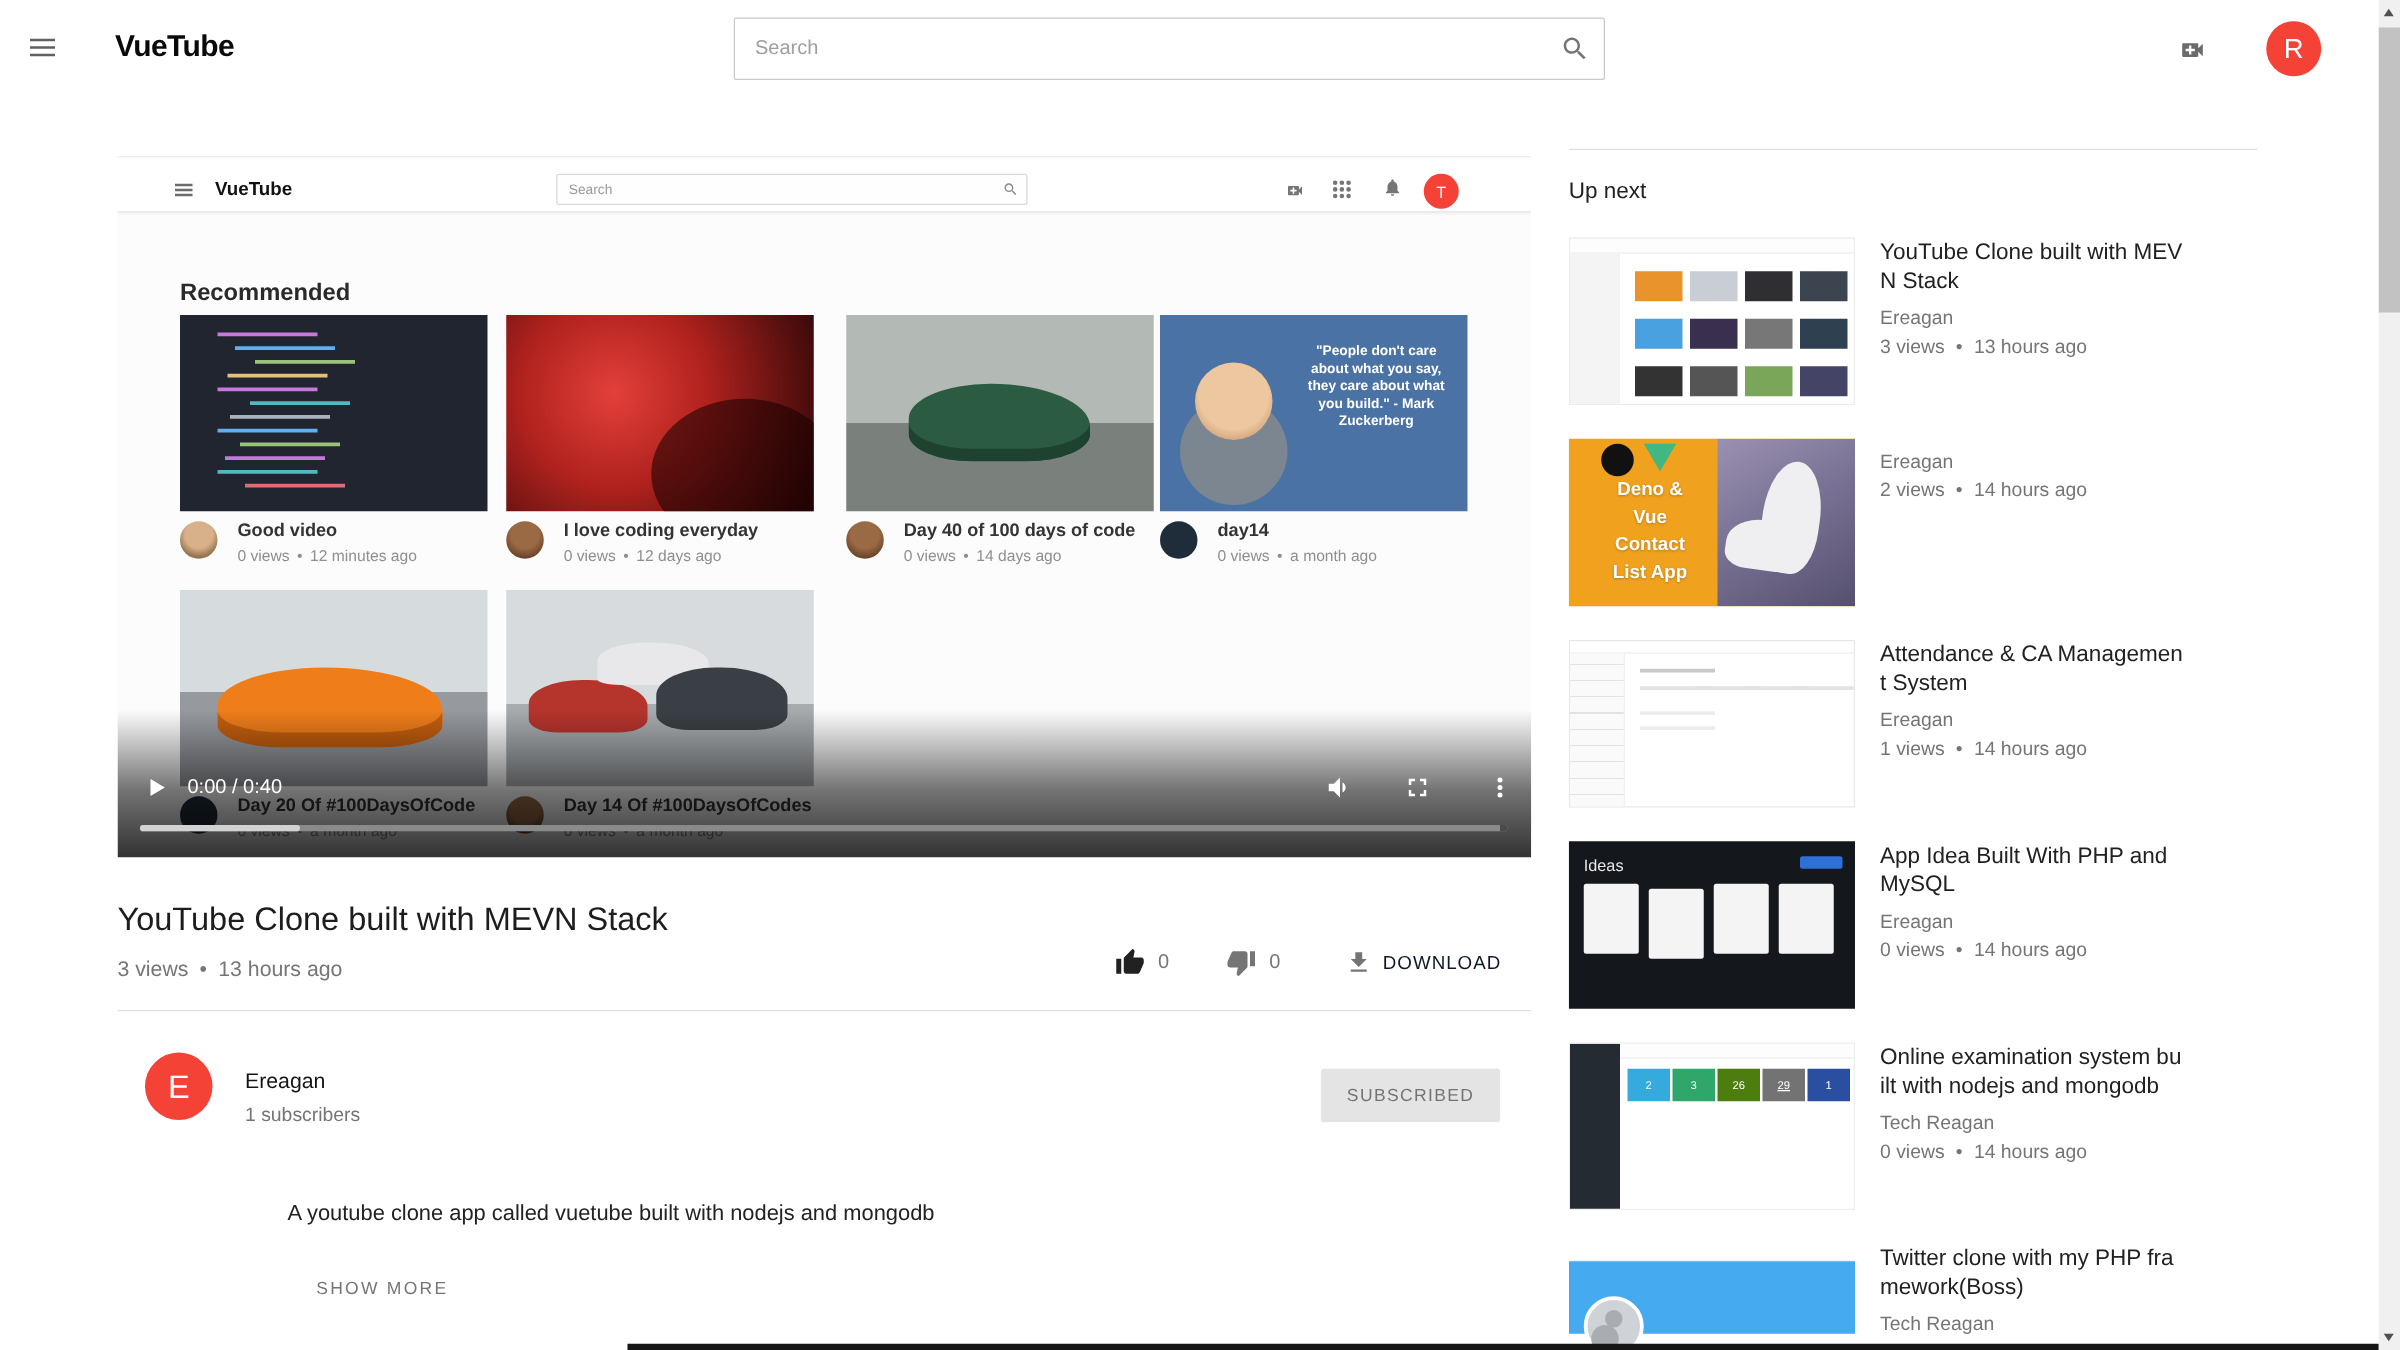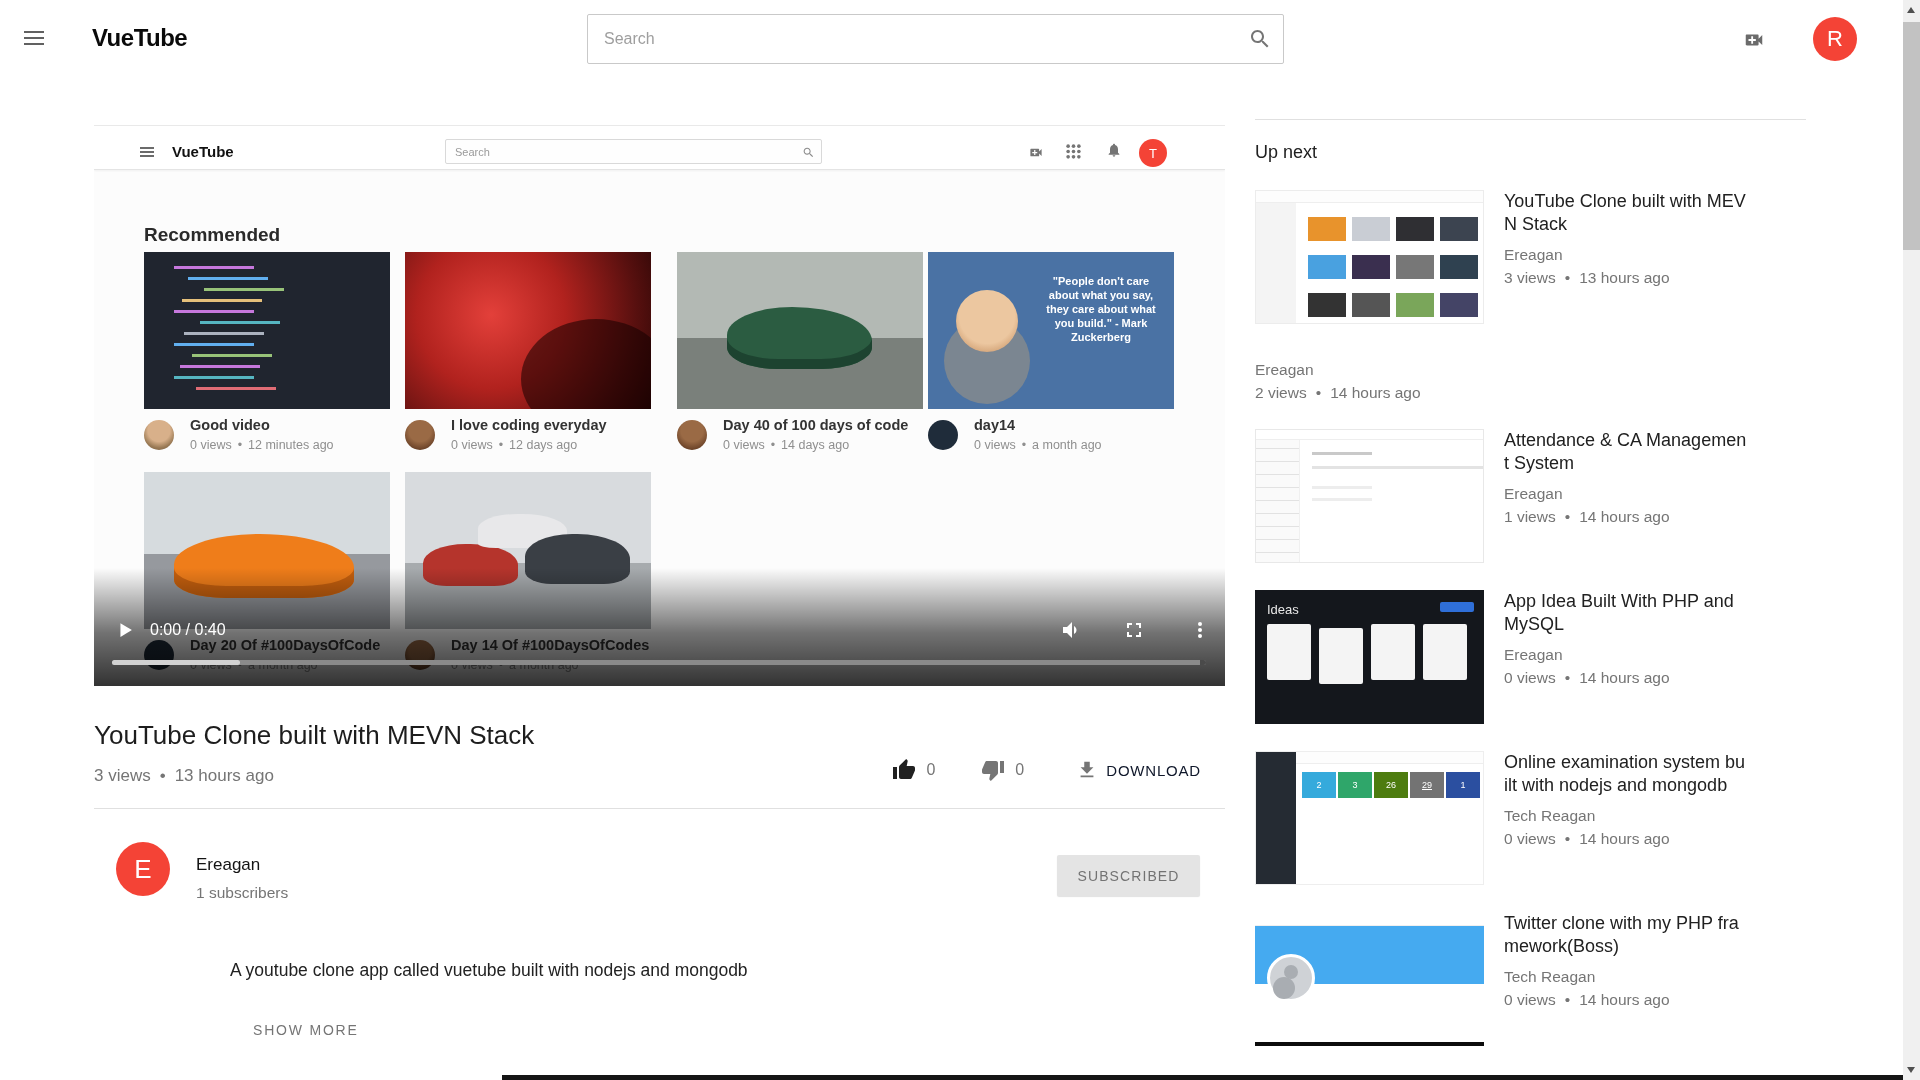--- a/index.html
+++ b/index.html
@@ -34,21 +34,21 @@
   .mini-search input { width:100%; height:100%; border:1px solid #d9d9d9; border-radius:2px;
         font-size:11px; padding:0 26px 0 9px; color:#555; background:#fefefe; outline:none;
         font-family:"Liberation Sans",sans-serif; }
   .mini-search input::placeholder { color:#9a9a9a; }
   .mini-search-ico { position:absolute; right:7px; top:6px; }
   .mini-ico { position:absolute; top:19px; }
   .avatar-t { position:absolute; left:1045px; top:13px; width:28px; height:28px; font-size:13px; }
   .mini-section { position:absolute; left:50px; top:98px; font-size:19px; font-weight:700; color:#2a2a2a; }
   .mini-card { position:absolute; width:246px; }
   .mini-thumb { width:246px; height:157px; position:relative; overflow:hidden; }
-  .mini-meta { display:flex; margin-top:8px;align-items:center; }
+  .mini-meta { display:flex; margin-top:8px; }
   .mini-av { width:30px; height:30px; border-radius:50%; flex-shrink:0; margin-right:16px; }
   .mini-title { font-size:14.5px; font-weight:700; color:#333; line-height:17px; }
   .mini-sub { font-size:12.5px; color:#8f8f8f; margin-top:4px; }
   .mdot { margin:0 6px; }
   .av-p1 { background:radial-gradient(circle at 50% 35%, #d8b08a 0 45%, #9a7a55 70%, #6d5538); }
   .av-p2 { background:radial-gradient(circle at 50% 35%, #9a6a45 0 45%, #6e452a 75%, #4a2d1a); }
   .av-dark { background:#1f2c3a; }
   
   .t1 { background:#20252f; }
   .t1 .lines { position:absolute; left:30px; top:14px; width:80px; height:3px; background:#c678dd;
@@ -396,20 +396,31 @@
       </div>
       <div class="stext">
         <div class="sb-title">YouTube Clone built with MEV
 N Stack</div>
         <div class="sb-chan">Ereagan</div>
         <div class="sb-meta"><span>3 views</span><span class="mdot">•</span><span>13 hours ago</span></div>
       </div>
     </div>
 
     <div class="sb-item">
+      <div class="sthumb s2">
+        <span class="logo-dot"></span>
+        <span class="vue-v"></span>
+        <span class="deno-txt">Deno &amp;
+Vue
+Contact
+List App</span>
+        <span class="right">
+            <span class="dino"></span>
+          </span>
+      </div>
       <div class="stext">
         <div class="sb-chan">Ereagan</div>
         <div class="sb-meta"><span>2 views</span><span class="mdot">•</span><span>14 hours ago</span></div>
       </div>
     </div>
 
     <div class="sb-item">
       <div class="sthumb s3">
         <span class="bar"></span>
           <span class="col"></span>

